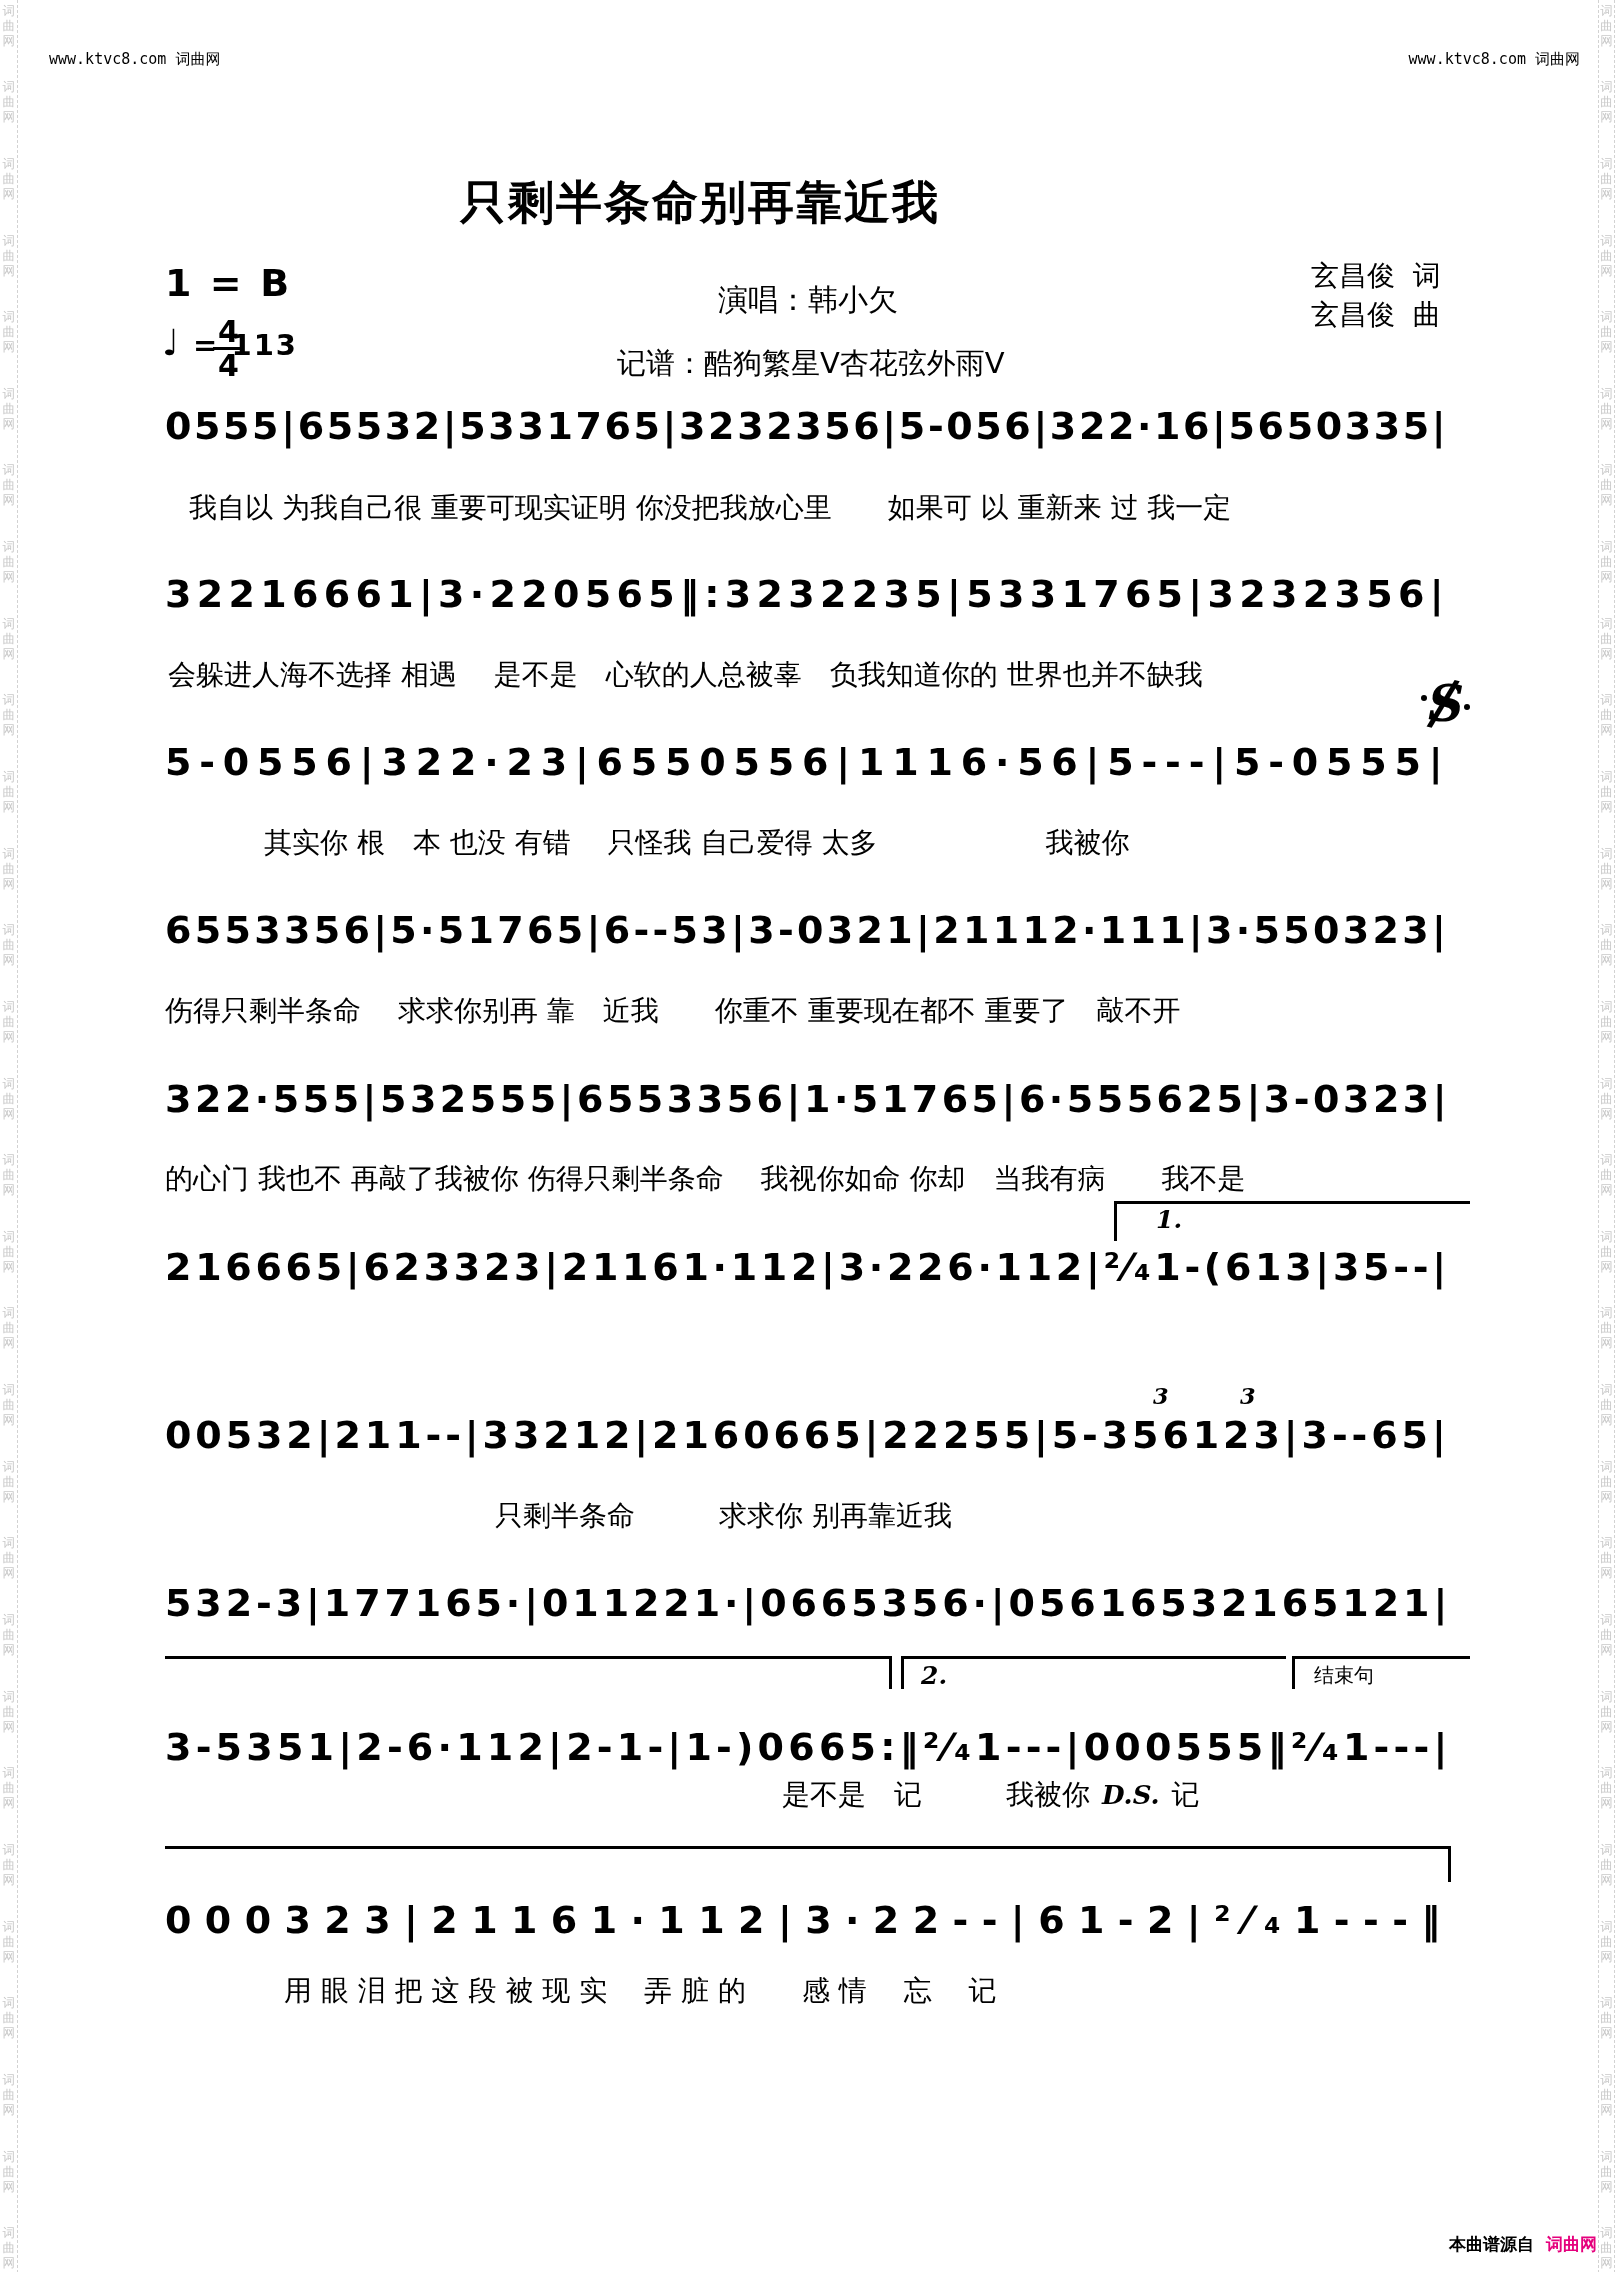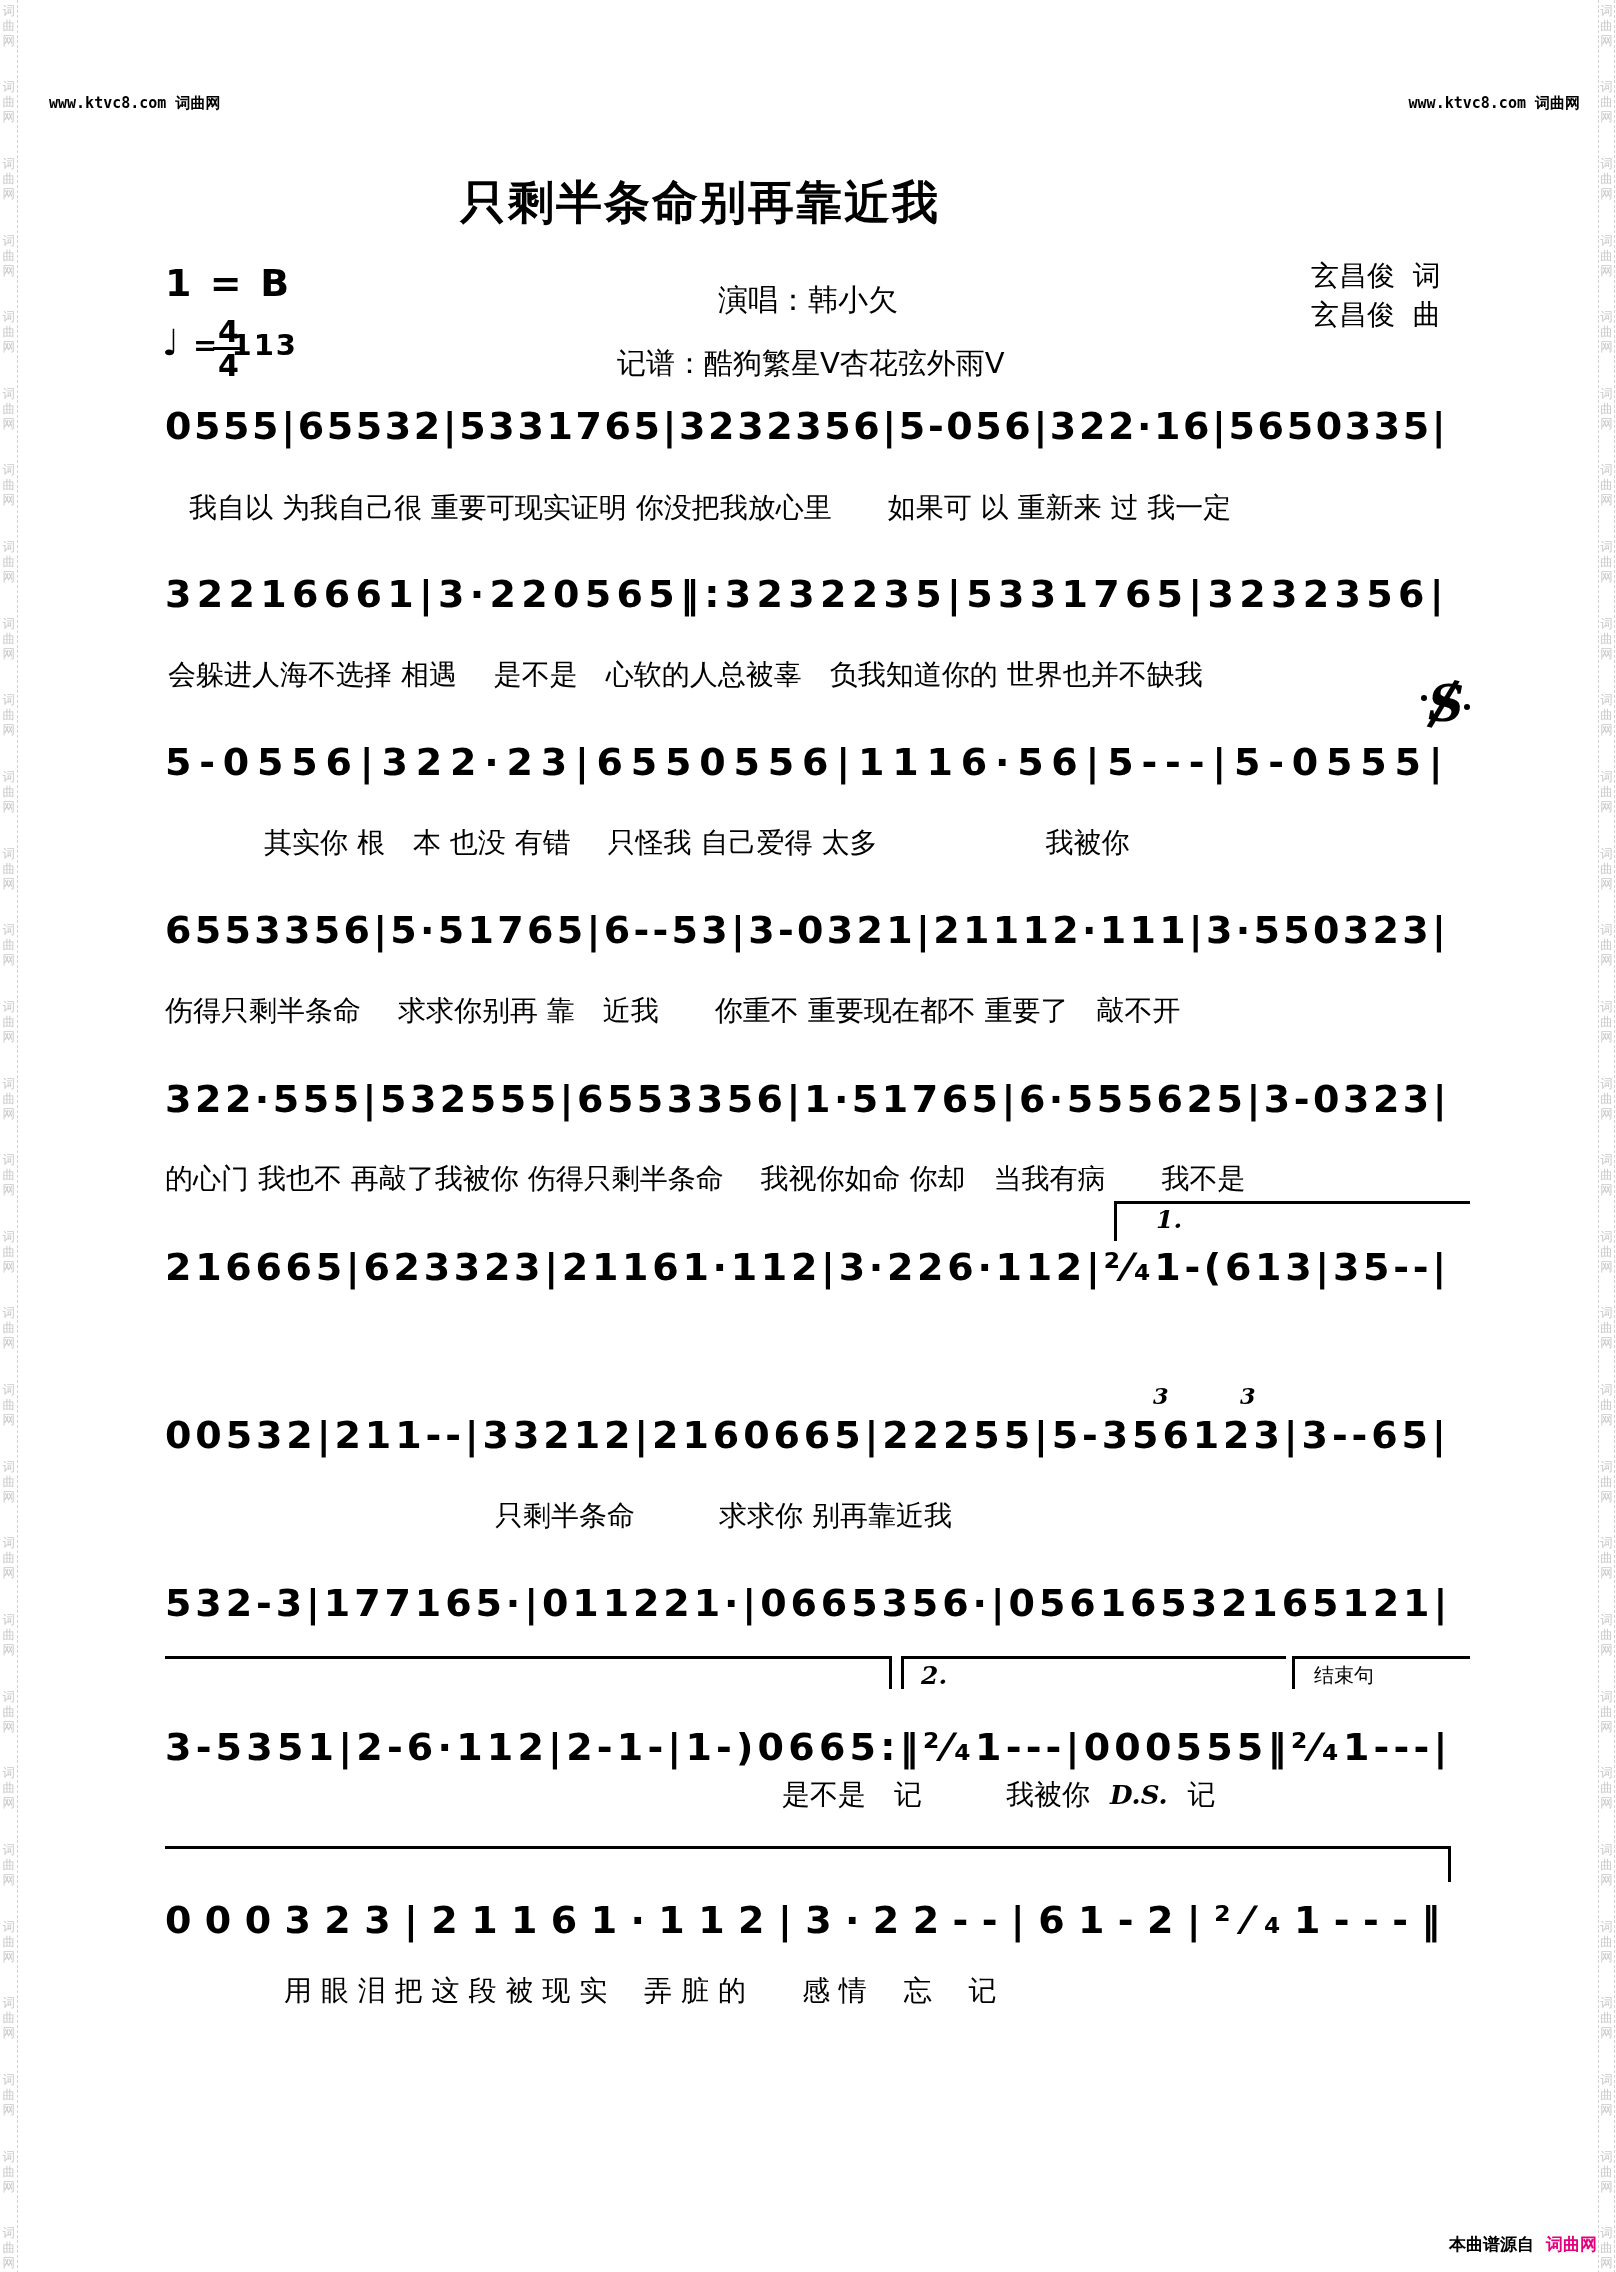--- a/index.html
+++ b/index.html
@@ -8,21 +8,21 @@
 
   
   .wm-col{position:absolute;top:0;height:2273px;width:17px;display:flex;flex-direction:column;
           justify-content:space-between;align-items:center;padding:2.6px 0;box-sizing:border-box;
           color:#c9c9c9;font-size:12.5px;line-height:15px;}
   .wm-col.left{left:0.7px;border-right:1.3px dashed #d2d2d2;}
   .wm-col.right{left:1598px;border-left:1.3px dashed #d2d2d2;border-right:1.3px dashed #d2d2d2;}
   .wm-group{display:flex;flex-direction:column;align-items:center;}
 
   .top-url{position:absolute;top:50px;font-family:"DejaVu Sans Mono","Liberation Mono",monospace;
-           font-size:15px;font-weight:700;white-space:nowrap;margin-top:44px;}
+           font-size:15px;font-weight:400;white-space:nowrap;}
   .top-url.tl{left:49px;}
   .top-url.tr{right:36px;}
 
   .title{position:absolute;top:172px;left:0;width:1400px;text-align:center;
          font-size:46px;font-weight:700;letter-spacing:2px;}
 
   .key-row{position:absolute;left:165px;top:261px;display:flex;align-items:center;gap:10.6px;flex-direction:column;}
   .key-label{font-size:38px;font-weight:700;letter-spacing:2.6px;}
   .time-frac{display:inline-flex;flex-direction:column;align-items:center;
              font-size:30px;font-weight:700;line-height:1.04;}
@@ -49,21 +49,21 @@
                transform:rotate(14deg);}
   .segno-dot{position:absolute;width:6px;height:6px;border-radius:50%;background:#000;}
   .segno-dot.d1{left:1.3px;top:21px;}
   .segno-dot.d2{left:44px;top:30px;}
 
   .bracket{position:absolute;border-top:3.3px solid #000;box-sizing:border-box;}
   .volta-label{position:absolute;font:italic 700 25px "DejaVu Serif","Liberation Serif",serif;}
   .ending-label{position:absolute;font-size:20px;font-weight:400;}
   .triplet-mark{position:absolute;font:italic 700 22.4px "DejaVu Serif","Liberation Serif",serif;}
 
-  .ds{font:italic 700 26px "DejaVu Serif","Liberation Serif",serif;margin:0 20px;}
+  .ds{font:italic 700 26px "DejaVu Serif","Liberation Serif",serif;margin:0 12px;}
 
   .footer-source{position:absolute;top:2233px;left:1449px;font-size:17px;font-weight:700;}
   .footer-brand{position:absolute;top:2233px;left:1546px;font-size:17px;font-weight:700;color:#e5007d;}
 </style>
 </head>
 <body>
 
 <div class="page">
 
   <div class="wm-col left">

